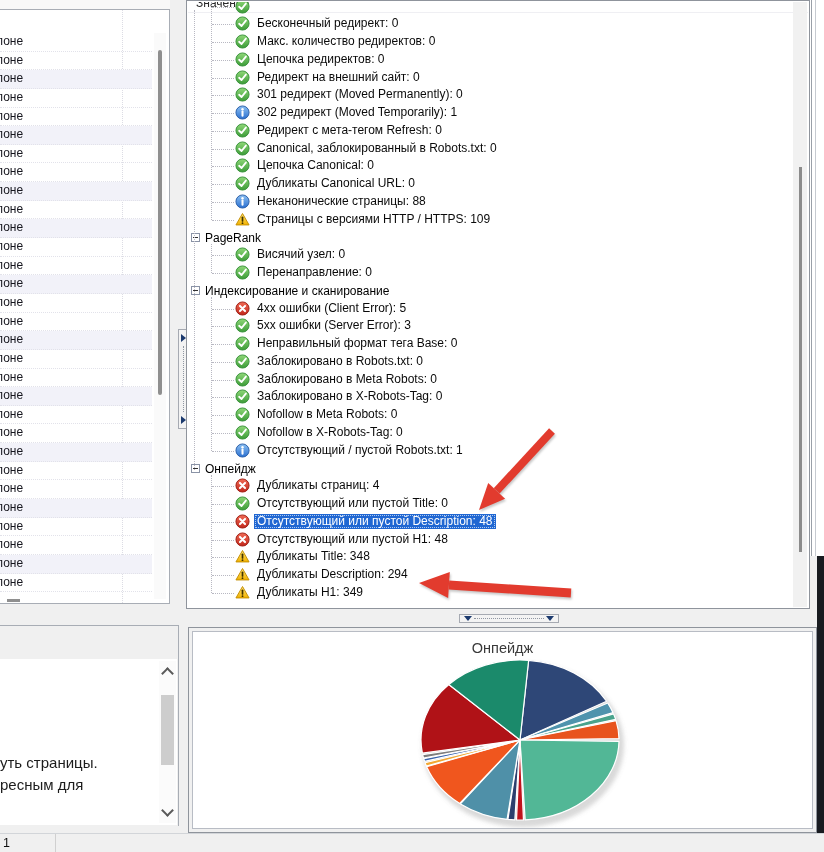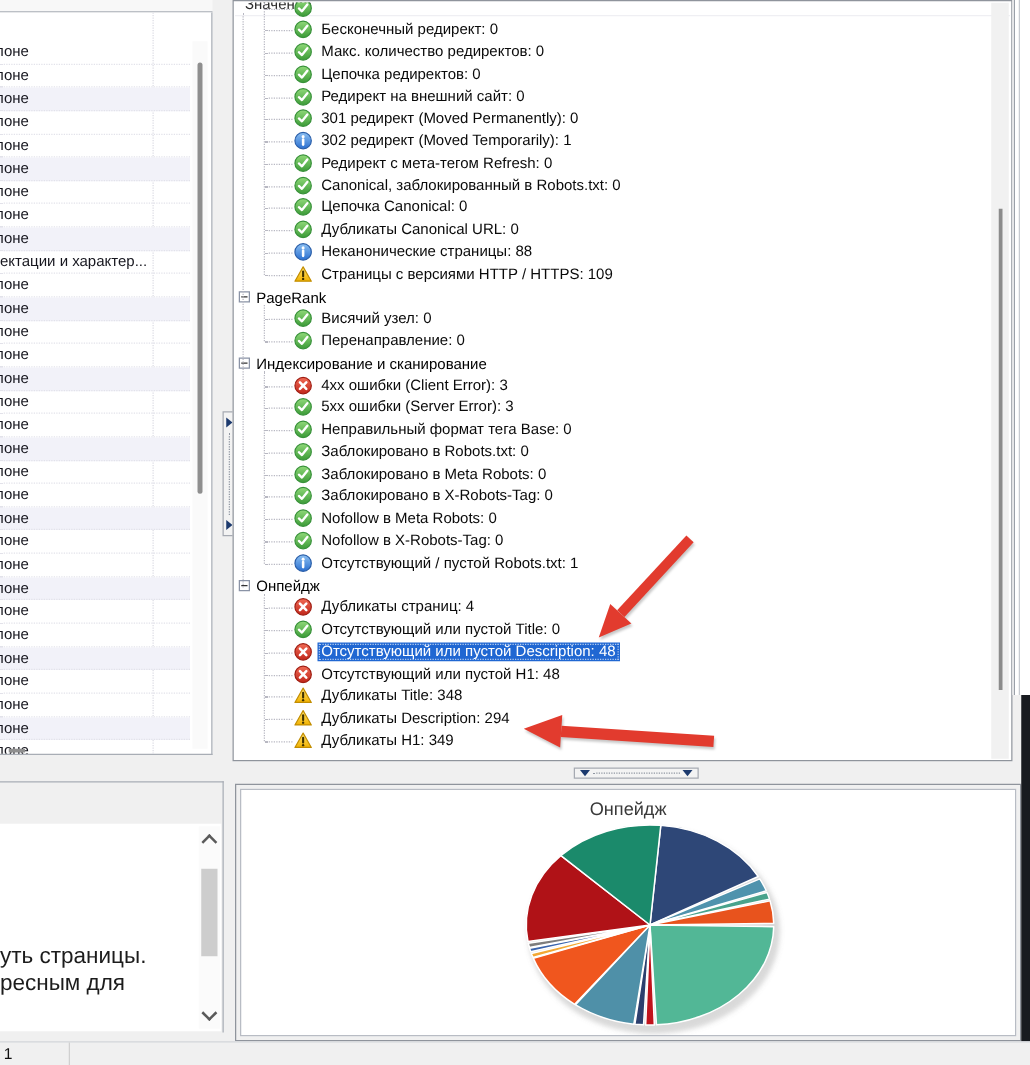--- a/index.html
+++ b/index.html
@@ -44,21 +44,21 @@
   .guide{position:absolute;width:0;border-left:1px dotted #b8b8c2;}
   #tree-scrollbar{position:absolute;right:1px;top:0;width:14px;height:607px;background:#f1f1f1;}
   #tree-scrollbar-thumb{position:absolute;left:6px;top:165px;width:3px;height:385px;background:#8c8c8c;}
   
   #chart-panel{left:188px;top:627px;width:629px;height:206px;background:#f0f0f0;border:1px solid #8f949c;box-sizing:border-box;padding:3px;}
   #chart-inner{position:relative;width:100%;height:100%;background:#fff;border:1px solid #b8bcc4;box-sizing:border-box;}
   #chart-title{position:absolute;top:8px;left:0;right:0;text-align:center;font-size:14.5px;color:#3a3a3a;}
   
   #bottom-left-panel{left:0;top:625px;width:179px;height:201px;background:#f0f0f0;border-top:1px solid #a8adb5;border-right:1px solid #a8adb5;box-sizing:border-box;}
   #bl-white{position:absolute;left:0;top:33px;width:177px;height:166px;background:#fff;overflow:hidden;}
-  .bl-line{position:absolute;left:0;font-size:18px;color:#1c1c1c;white-space:nowrap;}
+  .bl-line{position:absolute;left:0;font-size:15px;color:#1c1c1c;white-space:nowrap;}
   #bl-scrollbar{position:absolute;left:159px;top:2px;width:17px;height:162px;background:#fbfbfb;}
   .chev{position:absolute;left:4px;width:7px;height:7px;border-top:2px solid #5a5a5a;border-right:2px solid #5a5a5a;}
   #chev-up{top:8px;transform:rotate(-45deg);}
   #chev-down{bottom:8px;transform:rotate(135deg);}
   #bl-thumb{position:absolute;left:2px;top:34px;width:13px;height:70px;background:#cdcdcd;}
   
   #right-white{left:810px;top:0;width:14px;height:556px;background:#fff;}
   #right-white i{position:absolute;top:0;bottom:0;width:1px;}
   #right-dark{left:817px;top:556px;width:7px;height:296px;background:#181b20;}
   
@@ -105,21 +105,20 @@
     <div id="table-rows" class="abs">
         <div class="trow"><span>лоне</span></div>
         <div class="trow"><span>лоне</span></div>
         <div class="trow stripe"><span>лоне</span></div>
         <div class="trow"><span>лоне</span></div>
         <div class="trow"><span>лоне</span></div>
         <div class="trow stripe"><span>лоне</span></div>
         <div class="trow"><span>лоне</span></div>
         <div class="trow"><span>лоне</span></div>
         <div class="trow stripe"><span>лоне</span></div>
-        <div class="trow noclip"><span>ектации и характер...</span></div>
         <div class="trow"><span>лоне</span></div>
         <div class="trow stripe"><span>лоне</span></div>
         <div class="trow"><span>лоне</span></div>
         <div class="trow"><span>лоне</span></div>
         <div class="trow stripe"><span>лоне</span></div>
         <div class="trow"><span>лоне</span></div>
         <div class="trow"><span>лоне</span></div>
         <div class="trow stripe"><span>лоне</span></div>
         <div class="trow"><span>лоне</span></div>
         <div class="trow"><span>лоне</span></div>
@@ -285,21 +284,21 @@
               <i></i>
             </span>
             <span class="glabel">Индексирование и сканирование</span>
           </div>
           <div class="tree-row" style="top: 298.59px; left: 2px;">
             <span class="stub"></span>
             <span class="icon"><svg width="15" height="15" viewBox="0 0 16 16">
                 <circle cx="8" cy="8" r="7" fill="url(#g-err)" stroke="#9e1d12"></circle>
                 <path d="M5.3 5.3 L10.7 10.7 M10.7 5.3 L5.3 10.7" stroke="#fff" stroke-width="2.2" stroke-linecap="round"></path>
               </svg></span>
-            <span class="txt">4xx ошибки (Client Error): 3</span>
+            <span class="txt">4xx ошибки (Client Error): 5</span>
           </div>
           <div class="tree-row" style="top: 316.36px; left: 2px;">
             <span class="stub"></span>
             <span class="icon"><svg width="15" height="15" viewBox="0 0 16 16">
                 <circle cx="8" cy="8" r="7" fill="url(#g-ok)" stroke="#38913a"></circle>
                 <path d="M4.4 8.3 L7 10.7 L11.6 4.9" fill="none" stroke="#fff" stroke-width="2" stroke-linecap="round" stroke-linejoin="round"></path>
               </svg></span>
             <span class="txt">5xx ошибки (Server Error): 3</span>
           </div>
           <div class="tree-row" style="top: 334.13px; left: 2px;">

